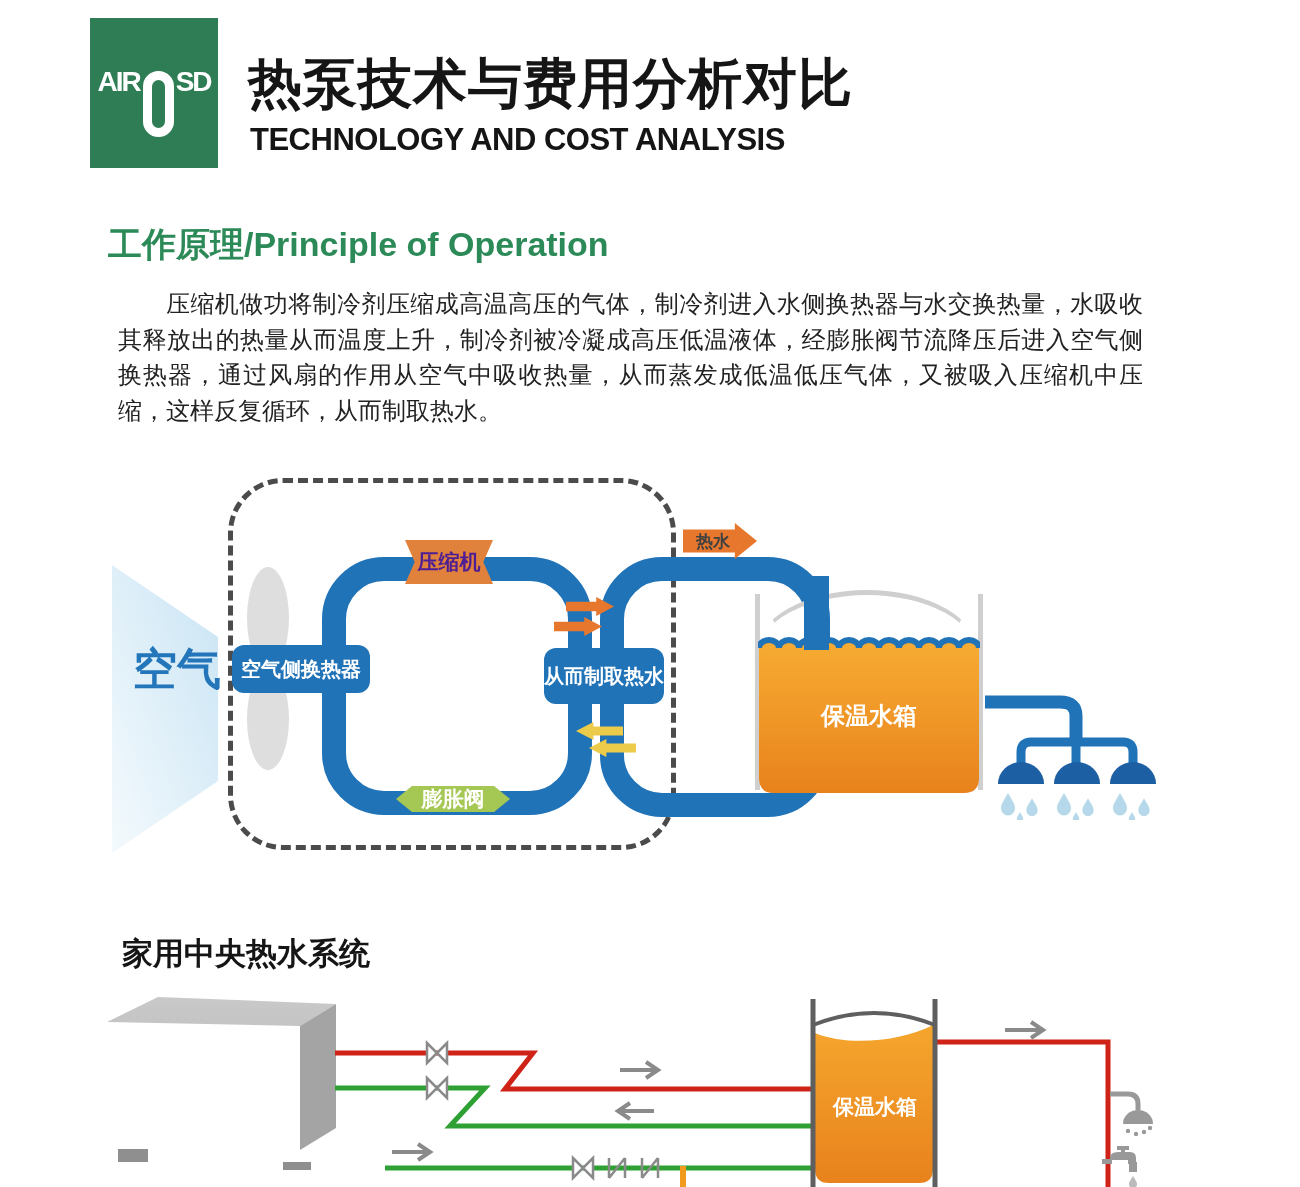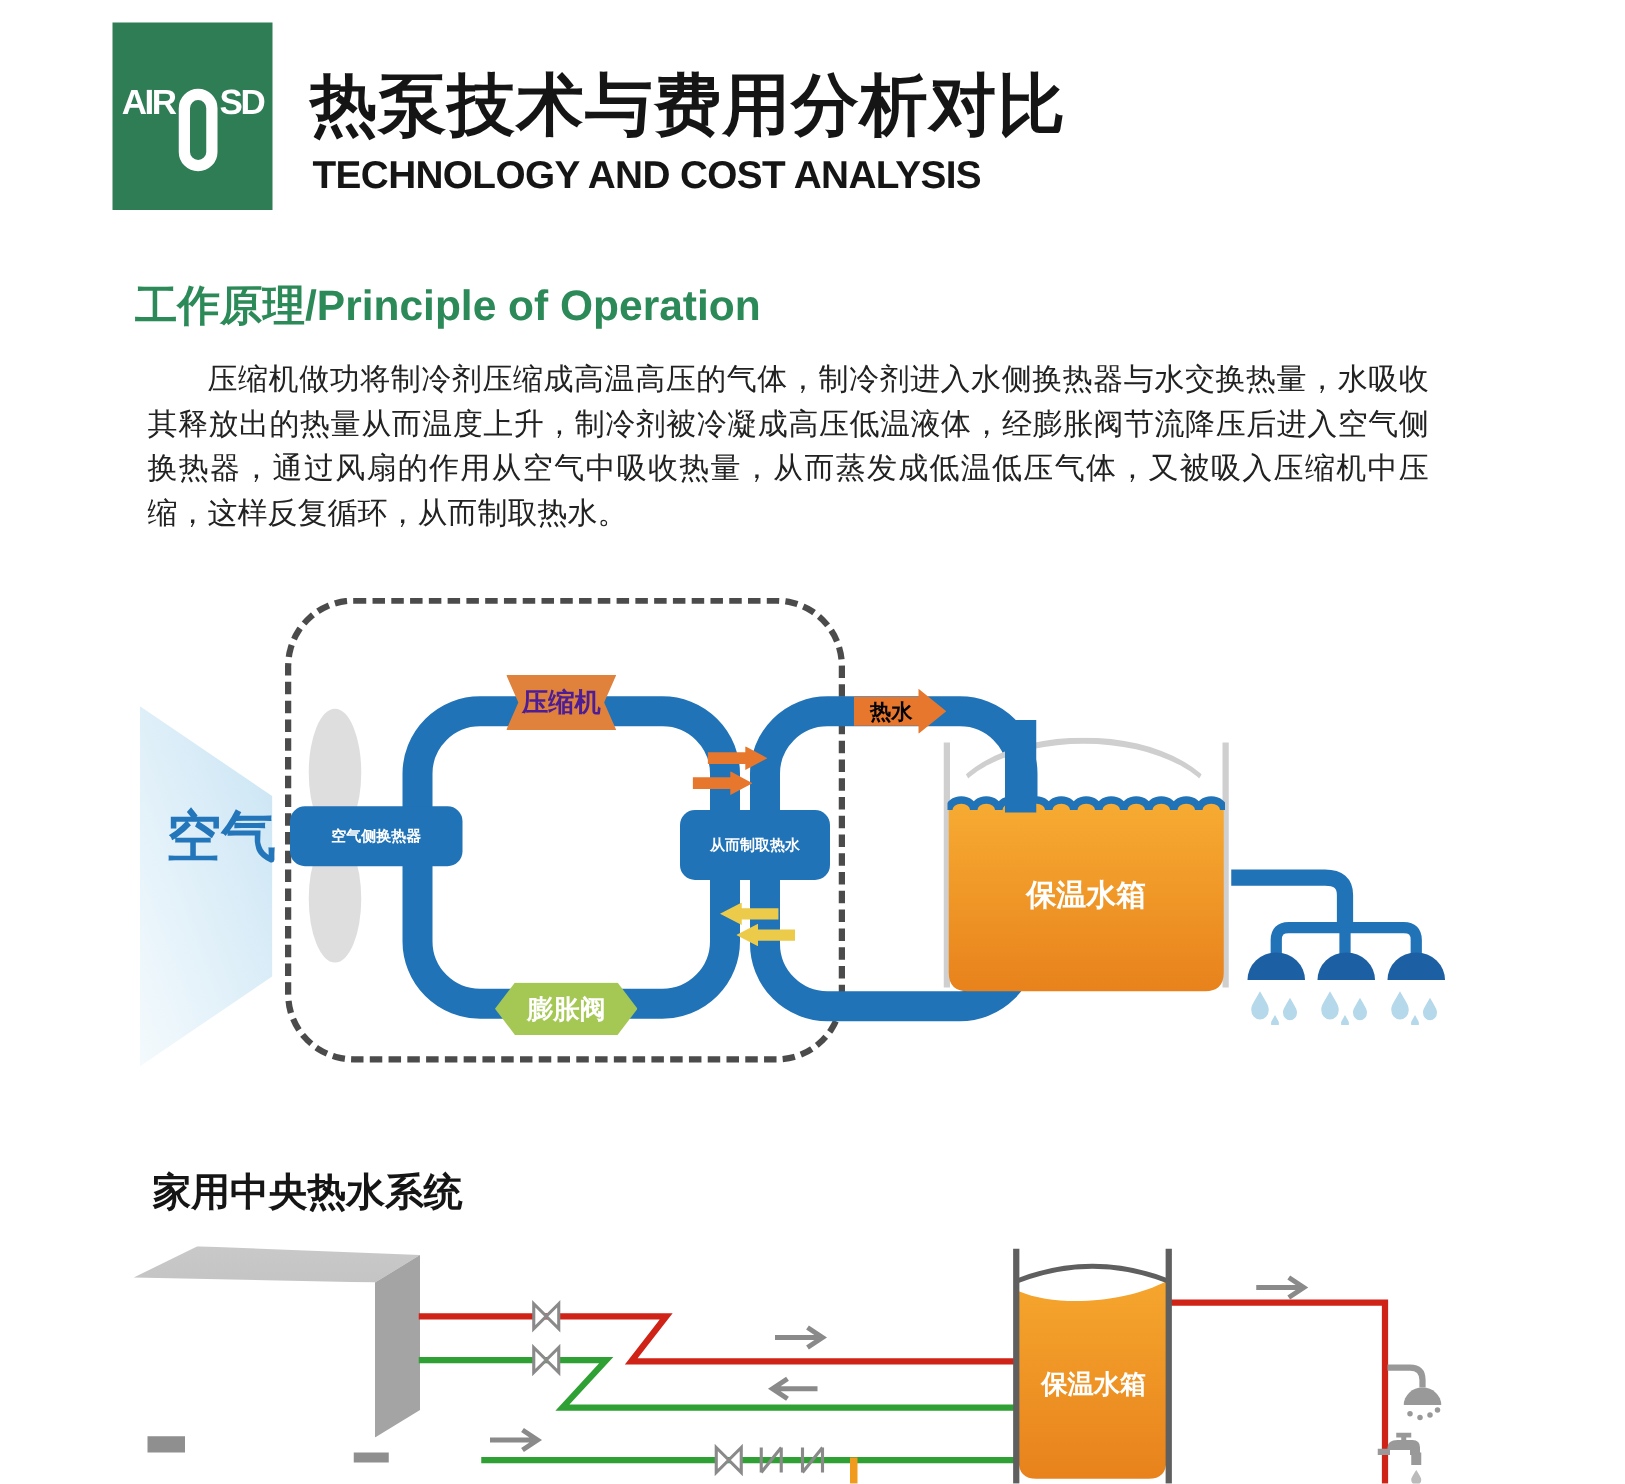--- a/index.html
+++ b/index.html
@@ -24,26 +24,26 @@
         text-align:justify;text-indent:48px;}
 
   
   .beam{left:112px;top:565px;width:106px;height:288px;
         clip-path:polygon(0 0,100% 25%,100% 75%,0 100%);
         background:linear-gradient(to bottom left,#c9e4f4,#f4fafd);}
   .air-lab{left:133px;top:640px;font-size:44px;font-weight:bold;color:#2476bb;text-align:center;}
   .dashed-box{left:228px;top:478px;width:448px;height:372px;border:5px dashed #4b4b4b;border-radius:55px;box-sizing:border-box;}
   .fanblade{width:42px;height:102px;background:#dedede;border-radius:50%;}
   .ring{border:24px solid #2173b8;border-radius:62px;box-sizing:border-box;}
-  .bluebox{background:#2173b8;border-radius:12px;color:#fff;font-weight:bold;font-size:12px;text-align:left;}
+  .bluebox{background:#2173b8;border-radius:12px;color:#fff;font-weight:bold;font-size:20px;text-align:left;}
   .comp{left:405px;top:540px;width:88px;height:44px;background:#e0813c;color:#4c1d95;font-weight:bold;font-size:21px;
         clip-path:polygon(0 0,100% 0,89% 50%,100% 100%,0 100%,11% 50%);}
-  .expv{left:396px;top:786px;width:114px;height:42px;background:#a5c854;color:#fff;font-weight:bold;font-size:21px;
+  .expv{left:396px;top:786px;width:114px;height:26px;background:#a5c854;color:#fff;font-weight:bold;font-size:21px;
         clip-path:polygon(0 50%,14% 0,86% 0,100% 50%,86% 100%,14% 100%);}
-  .hotw{left:683px;top:551px;width:74px;height:36px;background:#e8772e;color:#000000;font-weight:bold;font-size:17px;
+  .hotw{left:683px;top:523px;width:74px;height:36px;background:#e8772e;color:#404040;font-weight:bold;font-size:17px;
         clip-path:polygon(0 18%,70% 18%,70% 0,100% 50%,70% 100%,70% 82%,0 82%);
         display:flex;align-items:center;justify-content:center;padding-right:14px;box-sizing:border-box;}
   .arr-o{width:48px;height:19px;background:#e8772e;
         clip-path:polygon(0 25%,63% 25%,63% 0,100% 50%,63% 100%,63% 75%,0 75%);}
   .arr-y{width:47px;height:18px;background:#ecca4a;
         clip-path:polygon(100% 25%,37% 25%,37% 0,0 50%,37% 100%,37% 75%,100% 75%);}
   .tank-wall{width:5px;background:#cfcfcf;}
   .tank-arc{border-top:5px solid #cfcfcf;border-left:3px solid transparent;border-right:3px solid transparent;
         border-radius:112px 112px 0 0 / 64px 64px 0 0;box-sizing:border-box;}
   .tank-lab{color:#fff;font-weight:bold;font-size:24px;text-align:center;}

